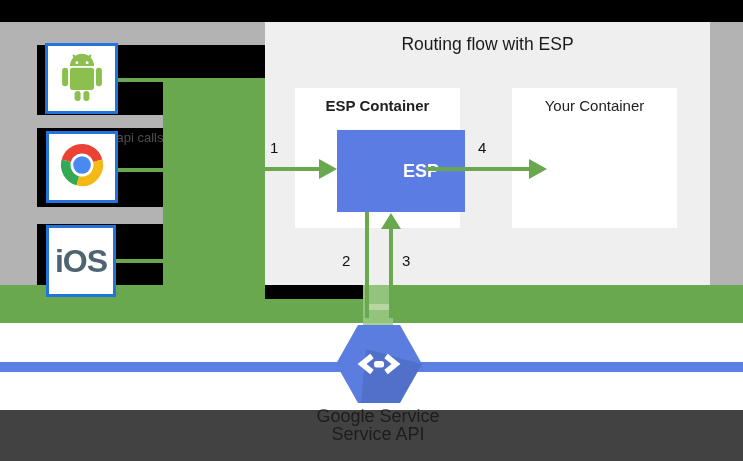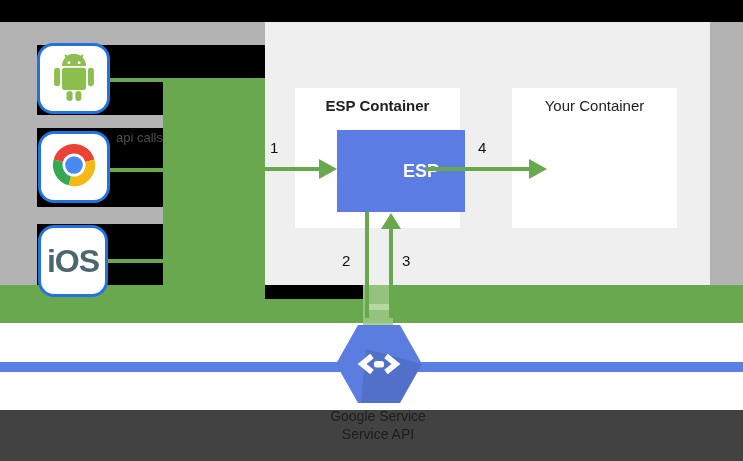--- a/index.html
+++ b/index.html
@@ -12,41 +12,42 @@
   .gray{background:#b3b3b3;}
   .green{background:#6aa84f;}
   .lightgreen{background:#93c47d;}
   .panel{background:#efefef;}
   .whitebox{background:#ffffff;}
   .bluebox{
     background:#5b7ce2;color:#fff;font-weight:bold;
     display:flex;align-items:center;justify-content:center;text-align:center;padding-left:40px;
   }
   .clientbox{
-    background:#fff;border:3px solid #2273dd;border-radius:16px;
+    background:#fff;border:3px solid #2273dd;border-radius:0;
     display:flex;align-items:center;justify-content:center;
     box-sizing:border-box;
+    margin-left:8px;
   }
   .steplabel{font-size:15px;color:#111;line-height:15px;}
   .ctrlabel{font-size:15px;color:#212121;text-align:center;width:100%;top:9px;}
   .hline{height:4px;background:#6aa84f;}
   .vline{width:4px;background:#6aa84f;}
   .arrow-right{
     width:0;height:0;border-top:10px solid transparent;
     border-bottom:10px solid transparent;border-left:18px solid #6aa84f;
   }
   .arrow-up{
     width:0;height:0;border-left:10px solid transparent;
     border-right:10px solid transparent;border-bottom:16px solid #6aa84f;
   }
   .apicalls{
-    font-size:13px;line-height:17px;color:#4f4f4f;text-align:left;
+    font-size:13px;line-height:17px;color:#4f4f4f;text-align:center;
   }
   .footer-label{
-    font-size:14px;line-height:18px;color:#6f6f6f;text-align:center;
+    font-size:18px;line-height:18px;color:#6f6f6f;text-align:center;
   }
   .overlay{background:rgba(0,0,0,0.74);}
   .title{font-size:17.5px;color:#1b1b1b;text-align:center;width:100%;top:12px;}
   .ios-text{font-size:32px;font-weight:bold;color:#4d6471;letter-spacing:-1px;}
 </style>
 </head>
 <body>
 
 <div class="stage">
 
@@ -54,20 +55,21 @@
 
   <div class="abs gray" style="left:0;top:22px;width:265px;height:23px;"></div>
   <div class="abs gray" style="left:0;top:22px;width:37px;height:263px;"></div>
   <div class="abs gray" style="left:0;top:115px;width:163px;height:13px;"></div>
   <div class="abs gray" style="left:0;top:207px;width:163px;height:17px;"></div>
   <div class="abs gray" style="left:710px;top:22px;width:33px;height:263px;"></div>
 
   <div class="abs green" style="left:163px;top:78px;width:102px;height:207px;"></div>
 
   <div class="abs panel" style="left:265px;top:22px;width:445px;height:263px;">
+    <div class="abs title">Routing flow with ESP</div>
 
     <div class="abs whitebox" style="left:30px;top:66px;width:165px;height:140px;font-weight:bold;">
       <div class="abs ctrlabel">ESP Container</div>
     </div>
 
     <div class="abs whitebox" style="left:247px;top:66px;width:165px;height:140px;">
       <div class="abs ctrlabel">Your Container</div>
     </div>
 
     <div class="abs bluebox" style="left:72px;top:108px;width:88px;height:82px;font-size:18px;">ESP</div>

